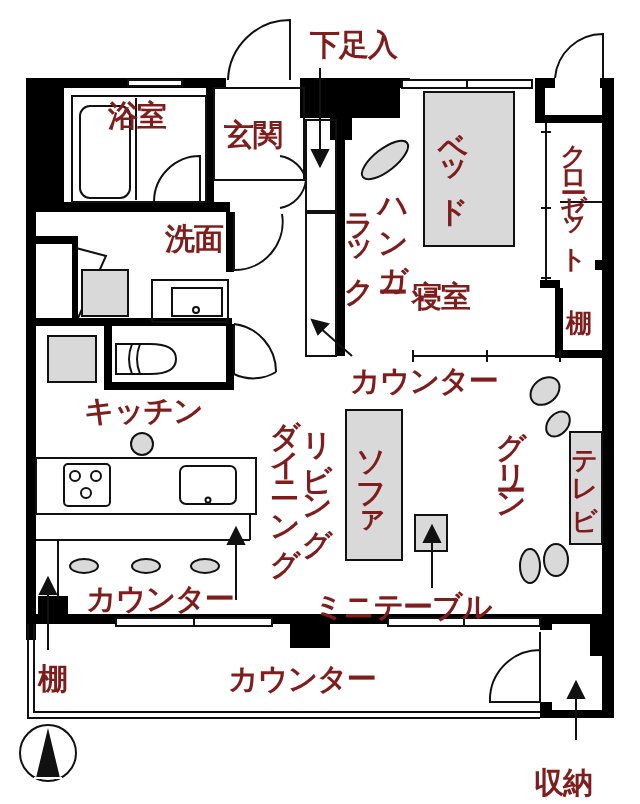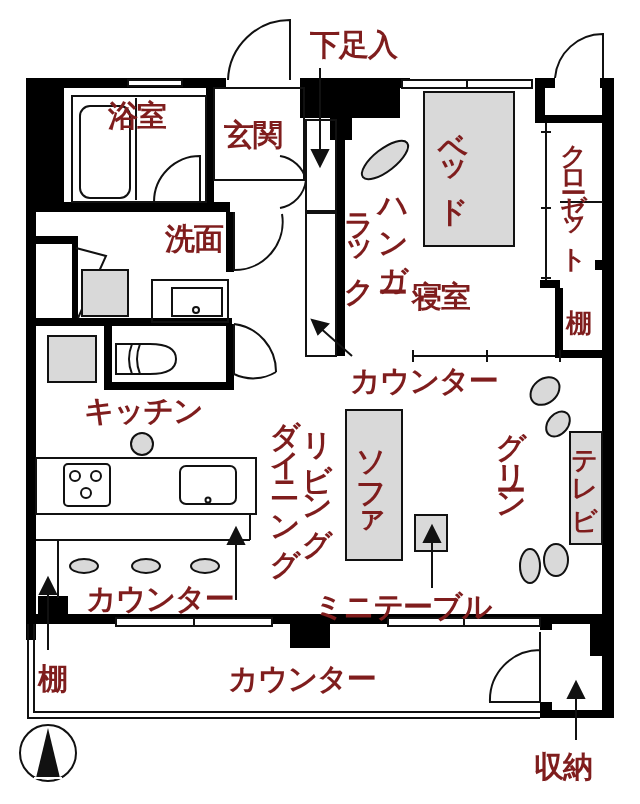--- a/index.html
+++ b/index.html
@@ -186,21 +186,21 @@
 <span class="lbl h" style="left:224px;top:120px;">玄関</span>
 <span class="lbl h" style="left:310px;top:30px;">下足入</span>
 <span class="lbl h" style="left:124px;top:224px;margin-left:41px;">洗面</span>
 <span class="lbl h" style="left:84px;top:396px;">キッチン</span>
 <span class="lbl h" style="left:412px;top:282px;">寝室</span>
 <span class="lbl vs" style="left:561px;top:126px;">クローゼット</span>
 <span class="lbl h" style="left:566px;top:310px;font-size:26px;">棚</span>
 <span class="lbl v" style="left:270px;top:398px;">ダイニング</span>
 <span class="lbl v" style="left:302px;top:410px;">リビング</span>
 <span class="lbl h" style="left:228px;top:664px;">カウンター</span>
-<span class="lbl h" style="left:534px;top:752px;">収納</span>
+<span class="lbl h" style="left:534px;top:768px;">収納</span>
 <span class="lbl h" style="left:38px;top:664px;">棚</span>
 
 <span class="lbl v" style="left:438px;top:112px;">ベッド</span>
 <span class="lbl v" style="left:378px;top:180px;">ハンガー</span>
 <span class="lbl v" style="left:344px;top:192px;">ラック</span>
 <span class="lbl h" style="left:350px;top:366px;">カウンター</span>
 <span class="lbl h" style="left:86px;top:584px;">カウンター</span>
 <span class="lbl v" style="left:356px;top:430px;">ソファ</span>
 <span class="lbl h" style="left:314px;top:592px;">ミニテーブル</span>
 <span class="lbl vs" style="left:572px;top:434px;">テレビ</span>

